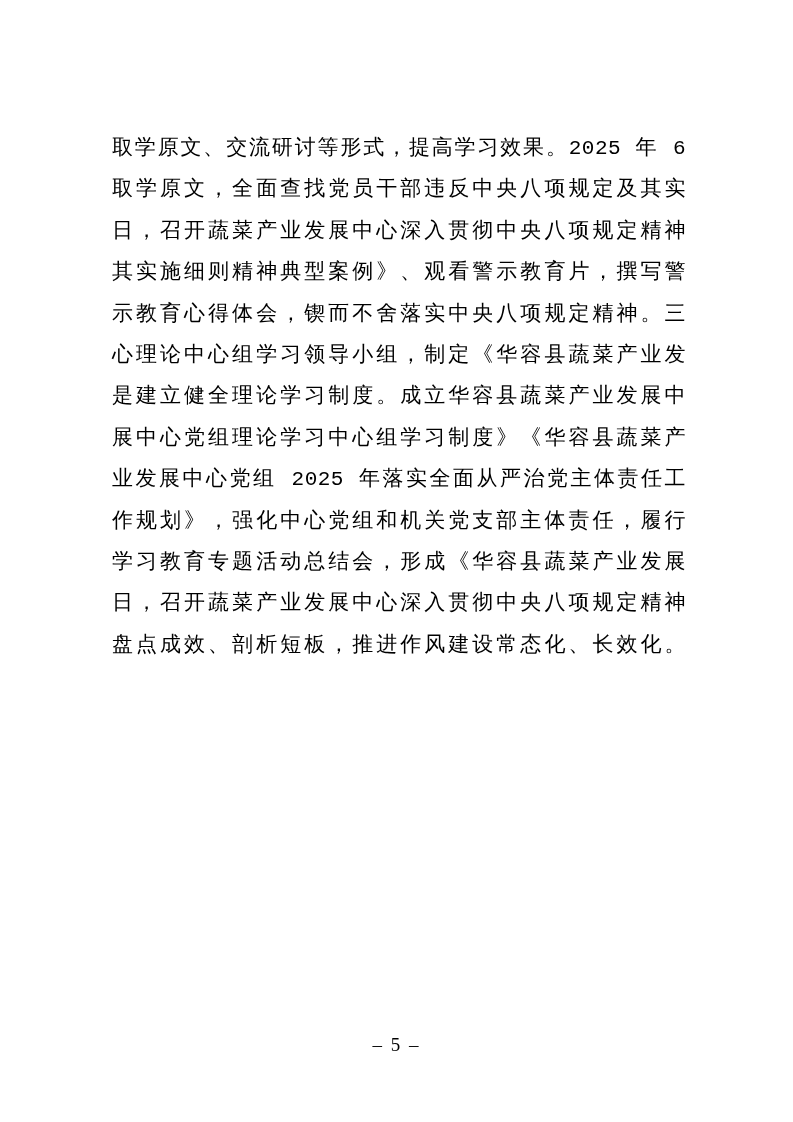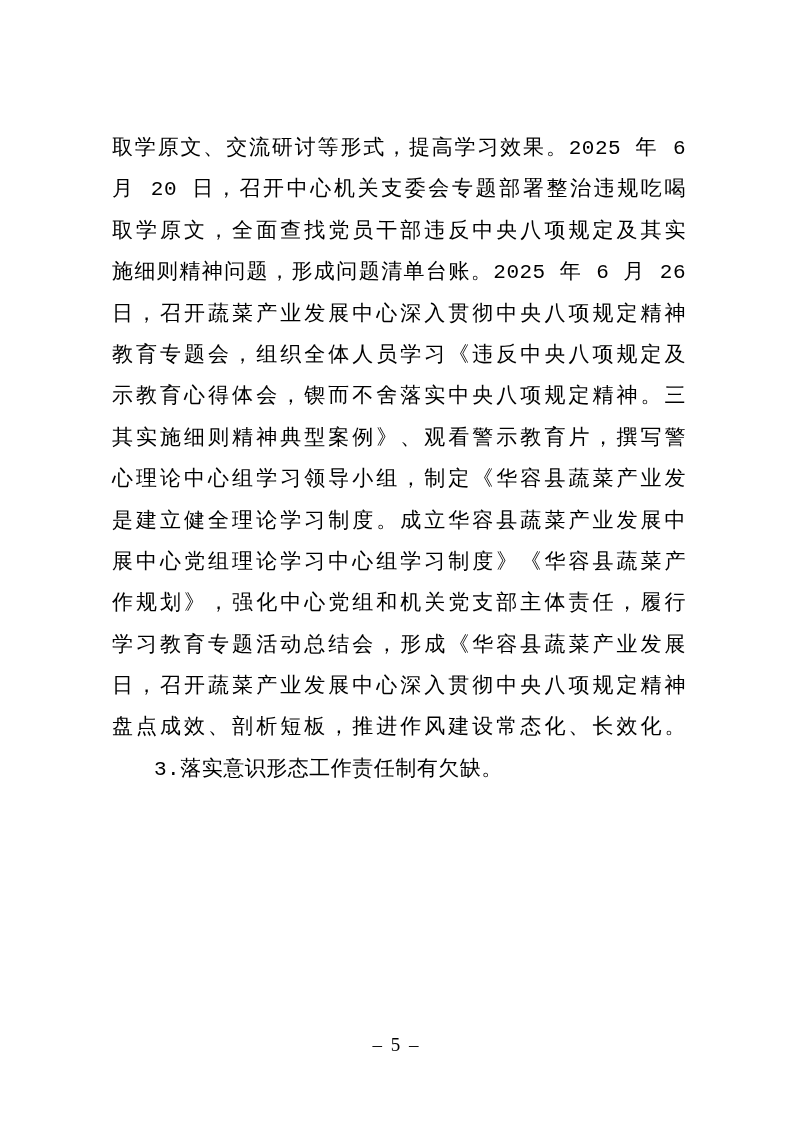--- a/index.html
+++ b/index.html
@@ -49,30 +49,27 @@
     letter-spacing: 2px;
     color: #000000;
   }
 </style>
 </head>
 <body>
 
 <div class="page">
   <div class="body-text">
     <div class="line justify">取学原文、交流研讨等形式，提高学习效果。2025 年 6</div>
-    <div class="line justify">月 20 日，召开中心机关支委会专题部署整治违规吃喝</div>
     <div class="line justify">取学原文，全面查找党员干部违反中央八项规定及其实</div>
-    <div class="line justify">施细则精神问题，形成问题清单台账。2025 年 6 月 26</div>
     <div class="line justify">日，召开蔬菜产业发展中心深入贯彻中央八项规定精神</div>
-    <div class="line justify">教育专题会，组织全体人员学习《违反中央八项规定及</div>
+    <div class="line justify">其实施细则精神典型案例》、观看警示教育片，撰写警</div>
     <div class="line justify">示教育心得体会，锲而不舍落实中央八项规定精神。三</div>
-    <div class="line justify">其实施细则精神典型案例》、观看警示教育片，撰写警</div>
     <div class="line justify">心理论中心组学习领导小组，制定《华容县蔬菜产业发</div>
     <div class="line justify">是建立健全理论学习制度。成立华容县蔬菜产业发展中</div>
     <div class="line justify">展中心党组理论学习中心组学习制度》《华容县蔬菜产</div>
+    <div class="line justify">业发展中心党组 2025 年落实全面从严治党主体责任工</div>
     <div class="line justify">作规划》，强化中心党组和机关党支部主体责任，履行</div>
     <div class="line justify">学习教育专题活动总结会，形成《华容县蔬菜产业发展</div>
     <div class="line justify">日，召开蔬菜产业发展中心深入贯彻中央八项规定精神</div>
     <div class="line justify">盘点成效、剖析短板，推进作风建设常态化、长效化。</div>
-    <div class="line indent">3.落实意识形态工作责任制有欠缺。</div>
   </div>
   <div class="page-number">– 5 –</div>
 </div>
 
 </body></html>

